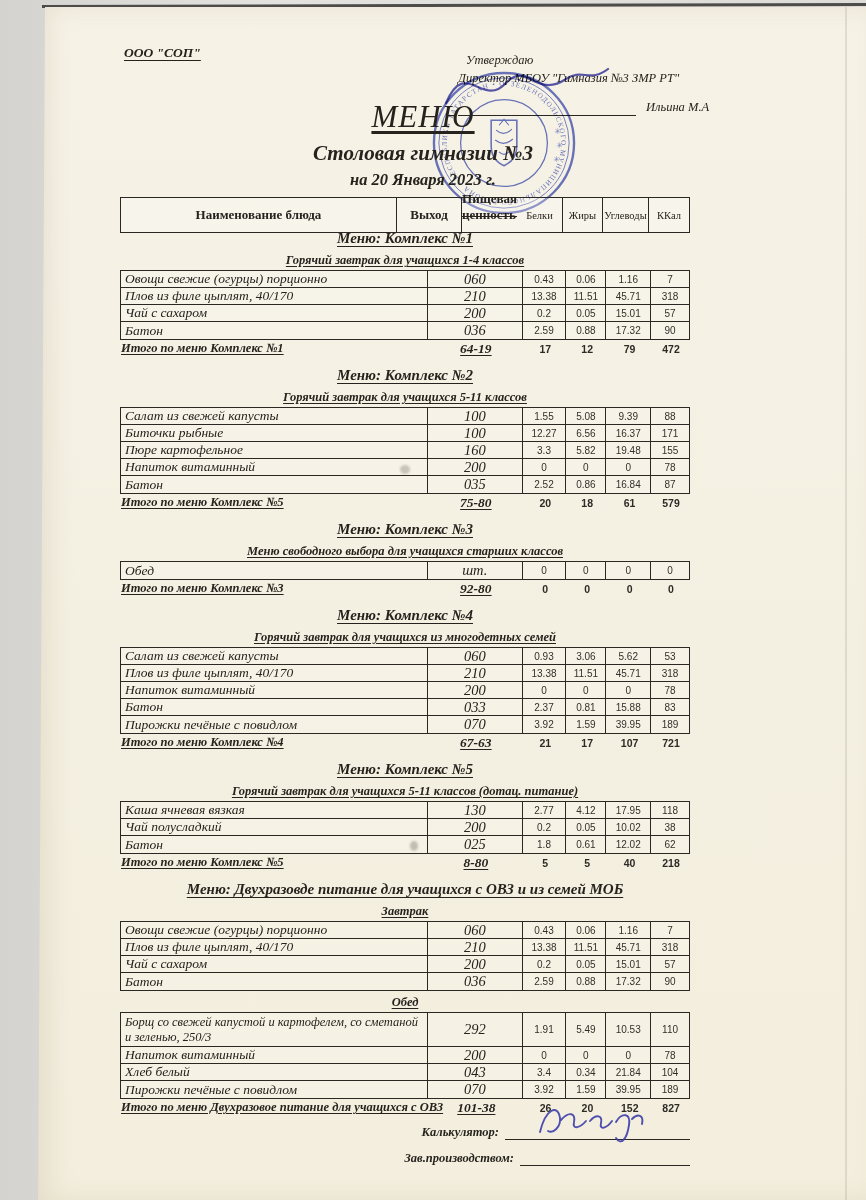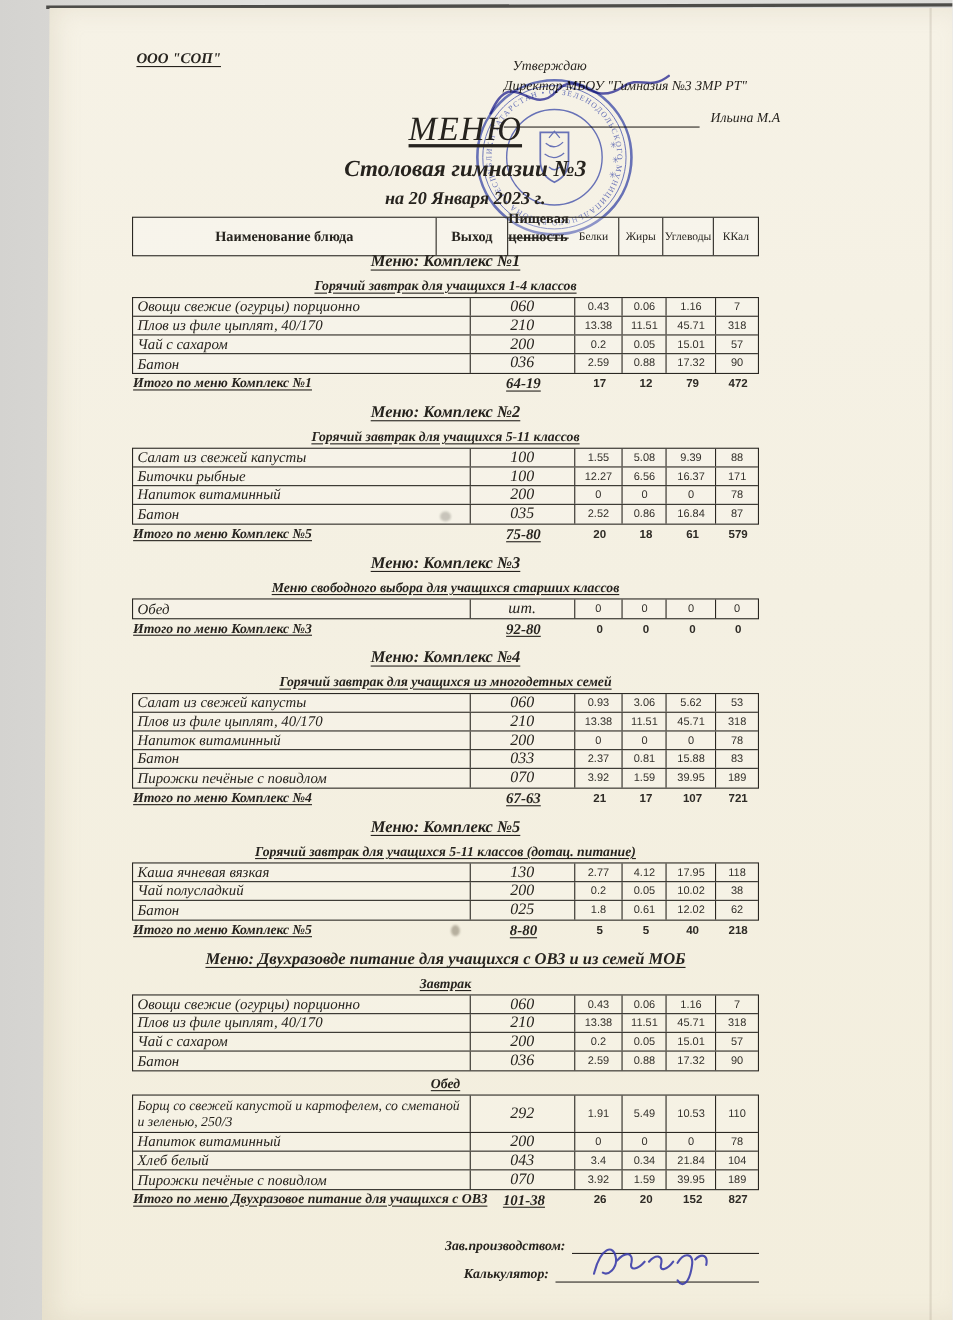--- a/index.html
+++ b/index.html
@@ -203,20 +203,28 @@
           </div>
           <div class="menu-row">
             <div class="c name">Биточки рыбные</div>
             <div class="c out">100</div>
             <div class="c v v0">12.27</div>
             <div class="c v v1">6.56</div>
             <div class="c v v2">16.37</div>
             <div class="c v v3">171</div>
           </div>
           <div class="menu-row">
+            <div class="c name">Пюре картофельное</div>
+            <div class="c out">160</div>
+            <div class="c v v0">3.3</div>
+            <div class="c v v1">5.82</div>
+            <div class="c v v2">19.48</div>
+            <div class="c v v3">155</div>
+          </div>
+          <div class="menu-row">
             <div class="c name">Напиток витаминный</div>
             <div class="c out">200</div>
             <div class="c v v0">0</div>
             <div class="c v v1">0</div>
             <div class="c v v2">0</div>
             <div class="c v v3">78</div>
           </div>
           <div class="menu-row">
             <div class="c name">Батон</div>
             <div class="c out">035</div>
@@ -426,25 +434,25 @@
           <div class="tout">101-38</div>
           <div class="tv tv0">26</div>
           <div class="tv tv1">20</div>
           <div class="tv tv2">152</div>
           <div class="tv tv3">827</div>
         </div>
       </div>
     </div>
 
   <div class="footer">
-    <div class="f-row">
-      <div class="f-label">Зав.производством:</div>
-      <div class="f-line"></div>
-    </div>
     <div class="f-row calc">
       <div class="f-label">Калькулятор:</div>
       <div class="f-line"></div>
       <svg class="calc-sign" width="130" height="52" viewBox="0 0 130 52">
         <path d="M10 40 C 16 16, 28 12, 30 26 C 31 35, 23 42, 18 39 M 31 28 C 39 19, 46 21, 44 30 C 42 38, 50 36, 56 29 M 60 29 C 66 22, 73 23, 71 31 C 69 39, 77 36, 82 29 M 86 30 C 92 20, 101 21, 99 33 C 97 47, 91 54, 86 46 M 102 27 C 108 21, 114 23, 112 32" fill="none" stroke="#3c3daa" stroke-width="1.9" stroke-linecap="round" opacity=".9"></path>
       </svg>
     </div>
+    <div class="f-row">
+      <div class="f-label">Зав.производством:</div>
+      <div class="f-line"></div>
+    </div>
   </div>
 </div>
 
 </body></html>

